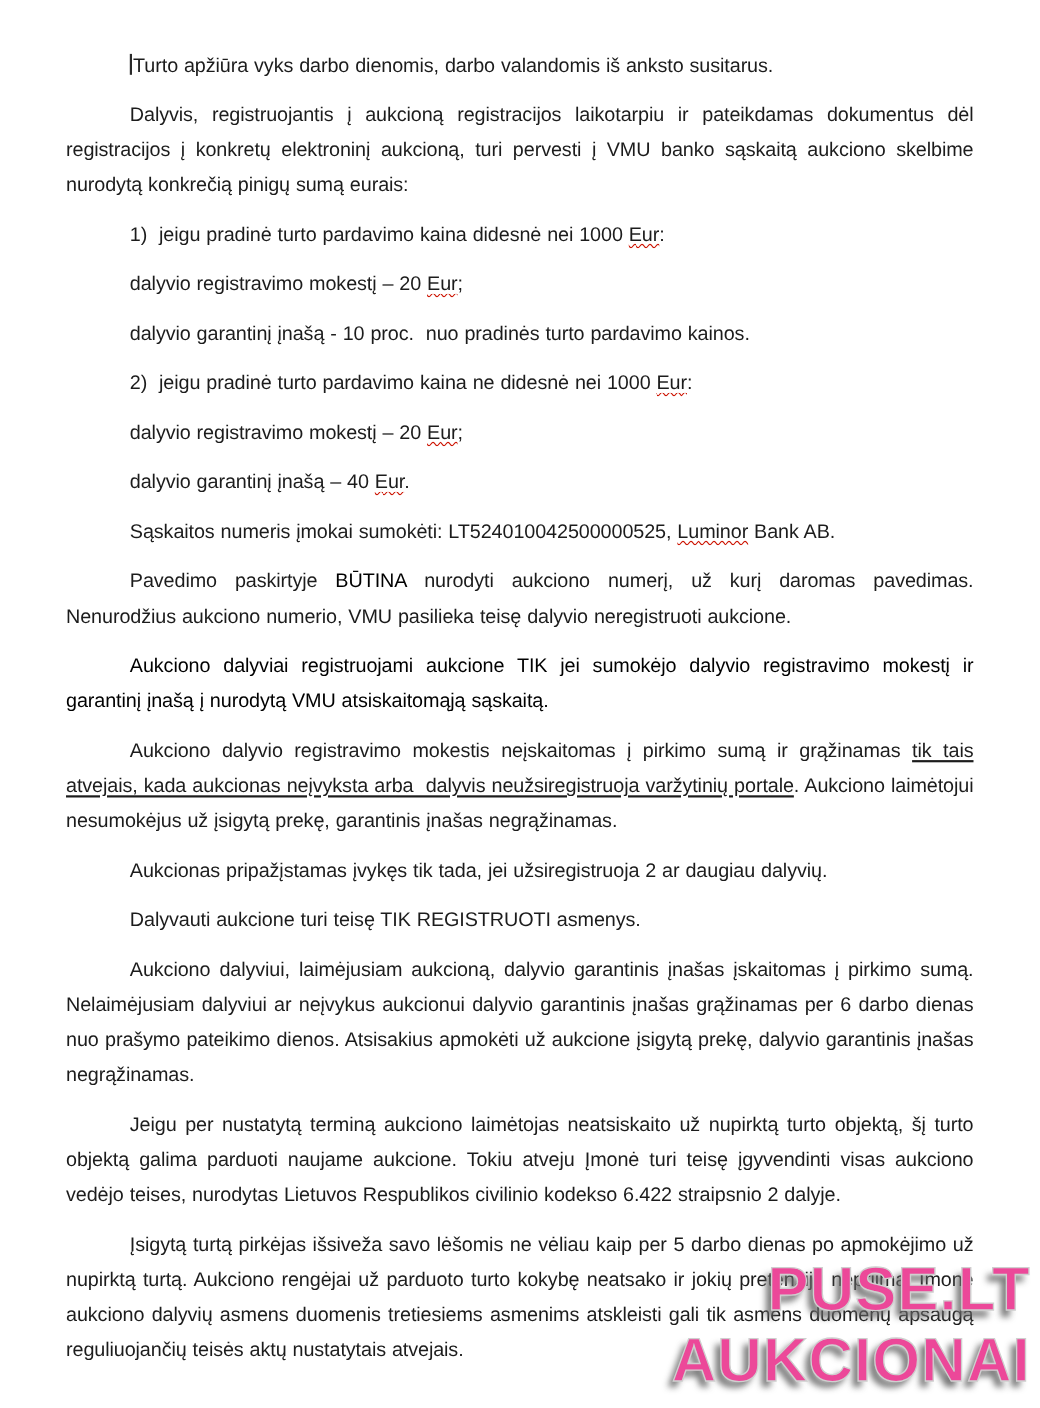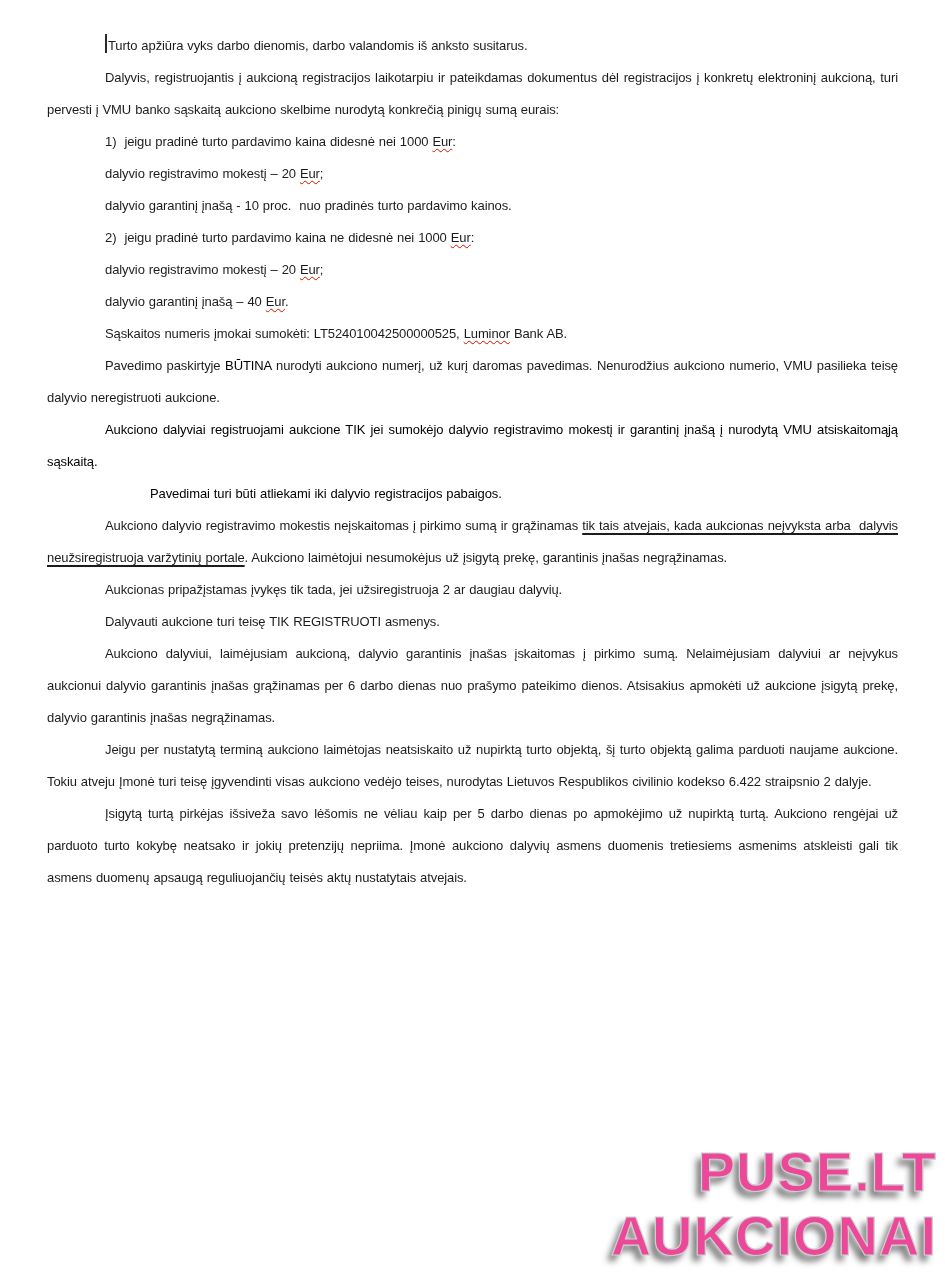--- a/index.html
+++ b/index.html
@@ -11,23 +11,23 @@
     overflow: hidden;
   }
   .page { position: absolute; inset: 0; background: #ffffff; }
   .doc {
     position: absolute;
     left: 47px; top: 30px;
     width: 851px;
     color: #1c1c1c;
   }
   .para {
-    margin: 0;
+    margin: 13px;
     text-align: justify;
-    font-size: 13px;
+    font-size: 18px;
     line-height: 32px;
     letter-spacing: -0.1px;
     word-spacing: 0.5px;
   }
   .ind  { text-indent: 58px; }
   .ind2 { text-indent: 103px; }
   .b    { font-weight: 400; }
   .red  { color: #000000; }
   .u {
     text-decoration-line: underline;
@@ -70,21 +70,20 @@
       <p class="para ind"><span class="run">Dalyvis, registruojantis į aukcioną registracijos laikotarpiu ir pateikdamas dokumentus dėl registracijos į konkretų elektroninį aukcioną, turi pervesti į VMU banko sąskaitą aukciono skelbime nurodytą konkrečią pinigų sumą eurais:</span></p>
       <p class="para ind"><span class="run">1)&nbsp; jeigu pradinė turto pardavimo kaina didesnė nei 1000 </span><span class="run w">Eur</span><span class="run">:</span></p>
       <p class="para ind"><span class="run">dalyvio registravimo mokestį – 20 </span><span class="run w">Eur</span><span class="run">;</span></p>
       <p class="para ind"><span class="run">dalyvio garantinį įnašą - 10 proc.&nbsp; nuo pradinės turto pardavimo kainos.</span></p>
       <p class="para ind"><span class="run">2)&nbsp; jeigu pradinė turto pardavimo kaina ne didesnė nei 1000 </span><span class="run w">Eur</span><span class="run">:</span></p>
       <p class="para ind"><span class="run">dalyvio registravimo mokestį – 20 </span><span class="run w">Eur</span><span class="run">;</span></p>
       <p class="para ind"><span class="run">dalyvio garantinį įnašą – 40 </span><span class="run w">Eur</span><span class="run">.</span></p>
       <p class="para ind"><span class="run">Sąskaitos numeris įmokai sumokėti: </span><span class="run b">LT524010042500000525, </span><span class="run b w">Luminor</span><span class="run b"> Bank AB.</span></p>
       <p class="para ind"><span class="run b">Pavedimo paskirtyje </span><span class="run b red">BŪTINA</span><span class="run b"> nurodyti aukciono numerį, už kurį daromas pavedimas. Nenurodžius aukciono numerio, VMU pasilieka teisę dalyvio neregistruoti aukcione.</span></p>
       <p class="para ind"><span class="run b red">Aukciono dalyviai registruojami aukcione TIK jei sumokėjo dalyvio registravimo mokestį ir garantinį įnašą į nurodytą VMU atsiskaitomąją sąskaitą.</span></p>
-      <p class="para ind2"><span class="run b red">Pavedimai turi būti atliekami iki dalyvio registracijos pabaigos.</span></p>
       <p class="para ind"><span class="run b">Aukciono dalyvio registravimo mokestis neįskaitomas į pirkimo sumą ir grąžinamas </span><span class="run b u">tik tais atvejais, kada aukcionas neįvyksta arba&nbsp; dalyvis neužsiregistruoja varžytinių portale</span><span class="run b">. Aukciono laimėtojui nesumokėjus už įsigytą prekę, garantinis įnašas negrąžinamas.</span></p>
       <p class="para ind"><span class="run b">Aukcionas pripažįstamas įvykęs tik tada, jei užsiregistruoja 2 ar daugiau dalyvių.</span></p>
       <p class="para ind"><span class="run b">Dalyvauti aukcione turi teisę TIK REGISTRUOTI asmenys.</span></p>
       <p class="para ind"><span class="run">Aukciono dalyviui, laimėjusiam aukcioną, dalyvio garantinis įnašas įskaitomas į pirkimo sumą. Nelaimėjusiam dalyviui ar neįvykus aukcionui dalyvio garantinis įnašas grąžinamas per 6 darbo dienas nuo prašymo pateikimo dienos. Atsisakius apmokėti už aukcione įsigytą prekę, dalyvio garantinis įnašas negrąžinamas.</span></p>
       <p class="para ind"><span class="run">Jeigu per nustatytą terminą aukciono laimėtojas neatsiskaito už nupirktą turto objektą, šį turto objektą galima parduoti naujame aukcione. Tokiu atveju Įmonė turi teisę įgyvendinti visas aukciono vedėjo teises, nurodytas Lietuvos Respublikos civilinio kodekso 6.422 straipsnio 2 dalyje.</span></p>
       <p class="para ind"><span class="run">Įsigytą turtą pirkėjas išsiveža savo lėšomis ne vėliau kaip per 5 darbo dienas po apmokėjimo už nupirktą turtą. Aukciono rengėjai už parduoto turto kokybę neatsako ir jokių pretenzijų nepriima. Įmonė aukciono dalyvių asmens duomenis tretiesiems asmenims atskleisti gali tik asmens duomenų apsaugą reguliuojančių teisės aktų nustatytais atvejais.</span></p>
     </div>
   <div class="watermark">
     <div>PUSE.LT</div>
     <div>AUKCIONAI</div>

